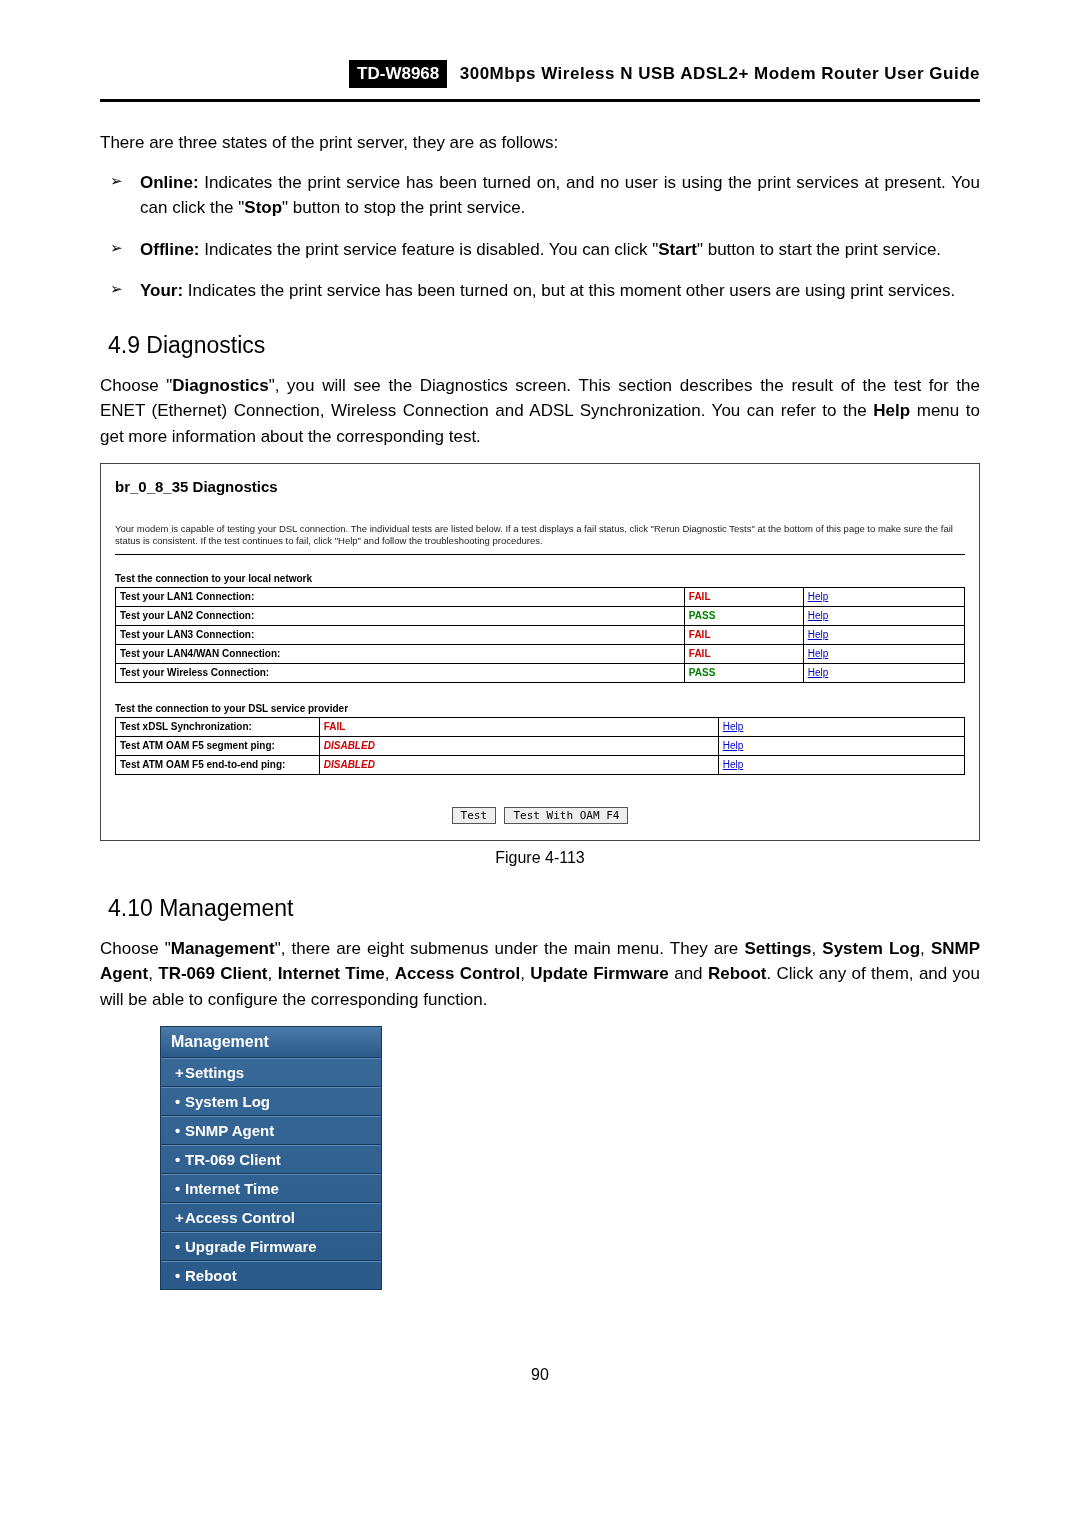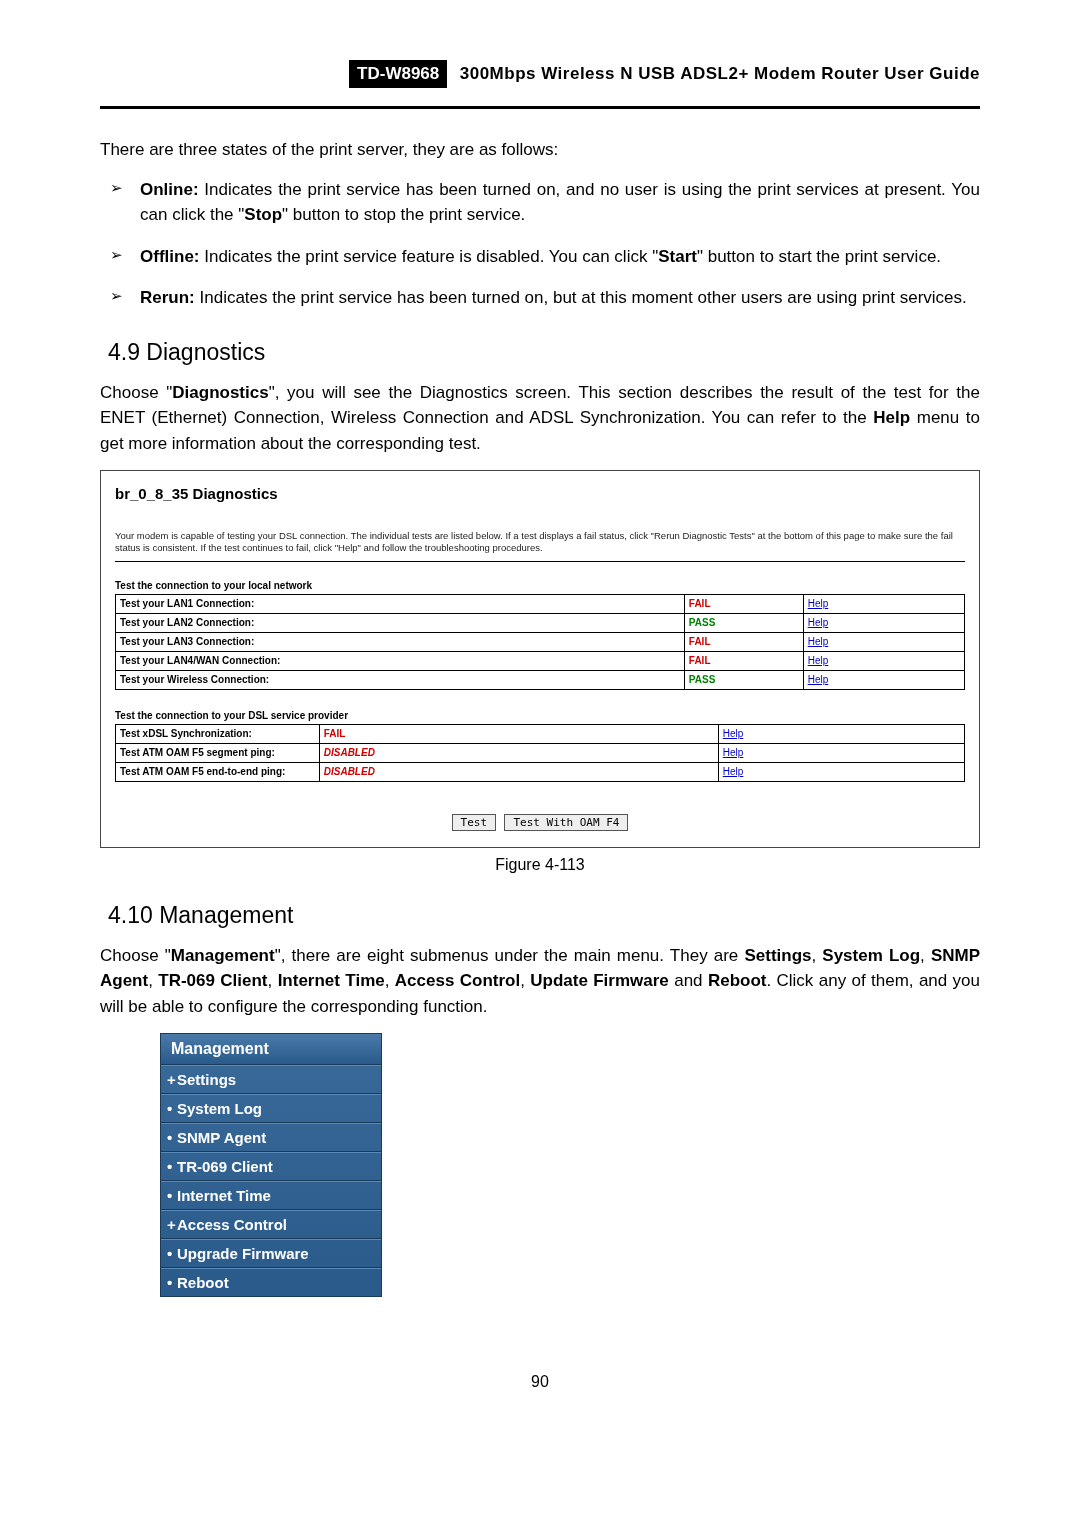--- a/index.html
+++ b/index.html
@@ -8,21 +8,21 @@
     background: #fff;
     font-family: Arial, Helvetica, sans-serif;
     color: #000;
     width: 1080px;
   }
   .page {
     padding: 60px 100px 40px 100px;
   }
   .header-bar {
     border-bottom: 3px solid #000;
-    padding-bottom: 18px;
+    padding-bottom: 11px;
     margin-bottom: 28px;
     text-align: right;
   }
   .header-inner {
     display: inline-block;
   }
   .model {
     display: inline-block;
     background: #000;
     color: #fff;
@@ -152,21 +152,21 @@
   .mgmt-header {
     font-weight: bold;
     font-size: 16px;
     padding: 6px 10px;
     background: linear-gradient(#4a7aaa, #2a5a8a);
     border-bottom: 1px solid #1a3a5a;
   }
   .mgmt-item {
     font-weight: bold;
     font-size: 15px;
-    padding: 5px 10px 5px 6px;
+    padding: 5px 10px 5px 14px;
     border-top: 1px solid #5a8aba;
     border-bottom: 1px solid #1a3a5a;
     cursor: pointer;
   }
   .mgmt-item.last { border-bottom: none; }
   .mgmt-bullet {
     display: inline-block;
     width: 10px;
   }
   .page-num {
@@ -190,21 +190,21 @@
   <p class="body-text">There are three states of the print server, they are as follows:</p>
 
   <ul class="arrow-list">
     <li>
       <span class="bold">Online:</span><span> Indicates the print service has been turned on, and no user is using the print services at present. You can click the "</span><span class="bold">Stop</span><span>" button to stop the print service.</span>
     </li>
     <li>
       <span class="bold">Offline:</span><span> Indicates the print service feature is disabled. You can click "</span><span class="bold">Start</span><span>" button to start the print service.</span>
     </li>
     <li>
-      <span class="bold">Rerun:</span><span> Indicates the print service has been turned on, but at this moment other users are using print services.</span>
+      <span class="bold">Your:</span><span> Indicates the print service has been turned on, but at this moment other users are using print services.</span>
     </li>
   </ul>
 
   <h2 class="section">4.9  Diagnostics</h2>
 
   <p class="body-text">
     <span>Choose "</span><span class="bold">Diagnostics</span><span>", you will see the Diagnostics screen. This section describes the result of the test for the ENET (Ethernet) Connection, Wireless Connection and ADSL Synchronization. You can refer to the </span><span class="bold">Help</span><span> menu to get more information about the corresponding test.</span>
   </p>
 
   <div class="diag-shot">

